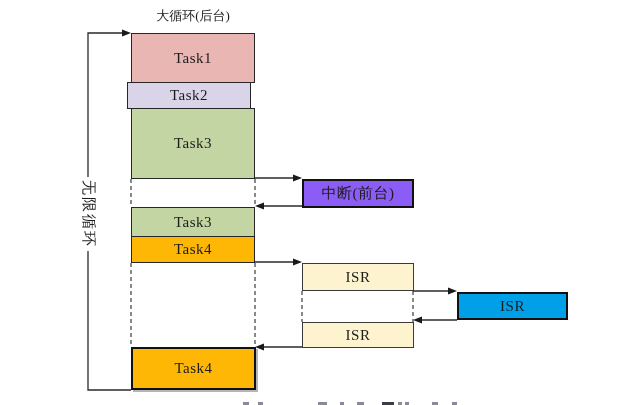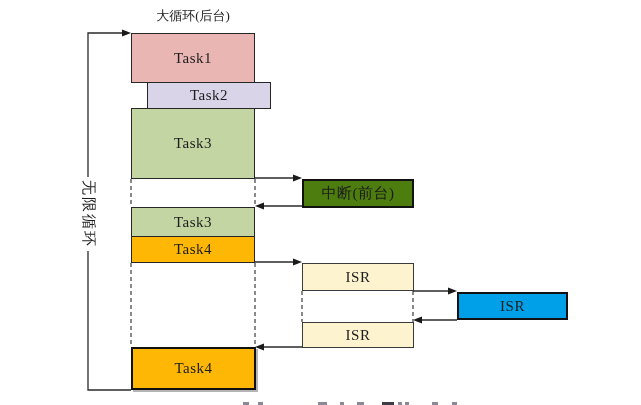--- a/index.html
+++ b/index.html
@@ -13,31 +13,31 @@
   }
   .box{
     position:absolute;
     box-sizing:border-box;
     border:1px solid #262626;
     display:flex;align-items:center;justify-content:center;
     font-size:15px;
     letter-spacing:0.5px;
   }
   .task1{left:131px;top:33px;width:124px;height:50px;background:#e9b6b4;}
-  .task2{left:147px;top:82px;width:124px;height:27px;background:#dad4e9;}
+  .task2{left:127px;top:82px;width:124px;height:27px;background:#dad4e9;}
   .task3a{left:131px;top:108px;width:124px;height:71px;background:#c3d5a2;}
   .task3b{left:131px;top:207px;width:124px;height:30px;background:#c3d5a2;}
   .task4a{left:131px;top:236px;width:124px;height:27px;background:#fdb704;}
   .task4b{
     left:131px;top:347px;width:125px;height:43px;background:#fdb704;
     border:2px solid #111;
     box-shadow:2px 2px 0 rgba(90,90,90,0.45);
   }
   .interrupt-box{
-    left:302px;top:179px;width:112px;height:29px;background:#4d7c0f;
+    left:302px;top:179px;width:112px;height:29px;background:#8b5cf6;
     border:2px solid #111;
   }
   .isr1{left:302px;top:263px;width:112px;height:28px;background:#fdf3cf;border:1px solid #3a3a3a;}
   .isr2{left:302px;top:322px;width:112px;height:26px;background:#fdf3cf;border:1px solid #3a3a3a;}
   .nested-isr{
     left:457px;top:292px;width:111px;height:28px;background:#00a0e9;
     border:2px solid #111;
   }
   .title{
     position:absolute;left:118px;top:7px;width:150px;

